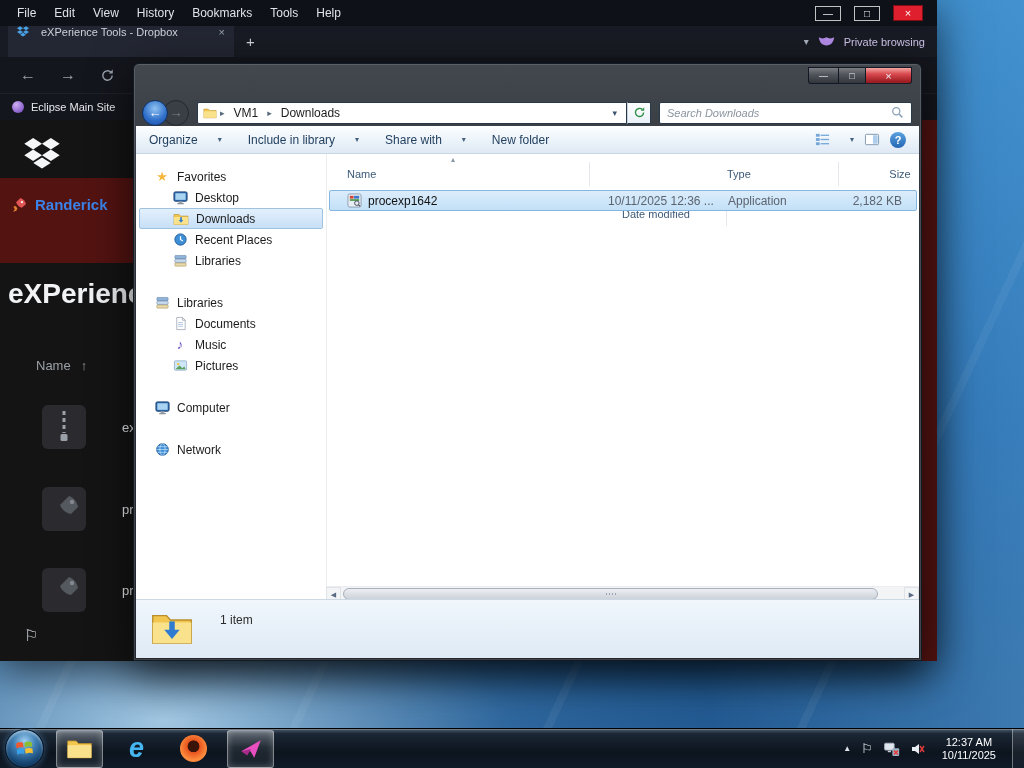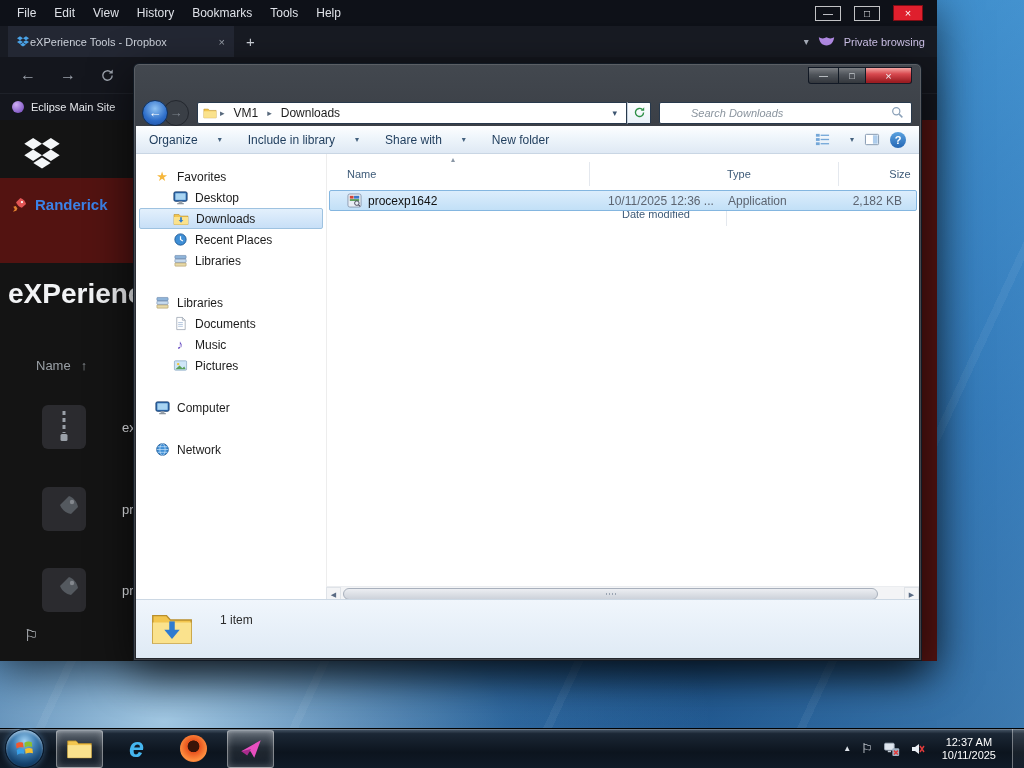--- a/index.html
+++ b/index.html
@@ -18,21 +18,21 @@
 
   
   .bw { position:absolute; left:0; top:0; width:937px; height:661px; background:#141416;
         box-shadow:0 10px 40px rgba(0,0,0,.6); }
   .bw-menubar { height:26px; background:#0e1118; display:flex; align-items:center; padding:0 8px; }
   .bw-menu { color:#dfe2e8; font-size:12px; padding:3px 9px; white-space:nowrap; }
   .bw-controls { margin-left:auto; display:flex; gap:13px; align-items:center; margin-right:6px; }
   .bw-min,.bw-max { color:#eceef2; font-size:10px; width:26px; height:15px; line-height:13px; text-align:center; border:1px solid rgba(255,255,255,.75); }
   .bw-close { background:#df1f2d; color:#fff; width:30px; height:16px; line-height:15px; text-align:center; font-size:11px; border:1px solid #7e0d14; }
   .bw-tabbar { height:31px; background:#181b23; display:flex; align-items:center; padding-left:8px; }
-  .bw-tab { width:226px; height:31px; background:#232733; display:flex; align-items:center; gap:1px; padding:0 9px; }
+  .bw-tab { width:226px; height:31px; background:#232733; display:flex; gap:12px; padding:0 9px; }
   .bw-tab-title { color:#ccd1da; font-size:11px; flex:1; white-space:nowrap; overflow:hidden; }
   .bw-tab-close { color:#9aa0aa; font-size:11px; }
   .bw-newtab { color:#cfd3da; font-size:15px; margin-left:12px; }
   .bw-tab-right { margin-left:auto; display:flex; align-items:center; gap:9px; padding-right:12px; }
   .bw-list-chevron { color:#aab0bc; font-size:10px; }
   .bw-private { color:#cfc3ea; font-size:11px; }
   .bw-navbar { height:36px; background:#14161d; display:flex; align-items:center; gap:24px; padding-left:20px; color:#9ba1ab; font-size:16px; }
   .bw-bookmarks { height:27px; background:#14161d; border-top:1px solid #1e2129; display:flex; align-items:center; gap:7px; padding-left:12px; }
   .bm-dot { width:12px; height:12px; border-radius:50%; background:radial-gradient(circle at 35% 30%, #cfaef4, #6a3fb8); }
   .bm-label { color:#e6e8ec; font-size:11px; }
@@ -64,21 +64,21 @@
   .xw-addr { position:absolute; left:8px; top:36px; right:9px; height:25px; display:flex; align-items:center; }
   .nav-back { width:26px; height:26px; border-radius:50%; background:radial-gradient(circle at 50% 32%,#8fc2f2,#2f6fca 58%,#1c4a9e); border:1px solid #10315e; color:#fff; display:flex; align-items:center; justify-content:center; font-size:13px; z-index:2; }
   .nav-fwd { width:26px; height:26px; border-radius:50%; background:#3a3f46; border:1px solid #23272e; color:#7d838c; margin-left:-5px; display:flex; align-items:center; justify-content:center; font-size:13px; }
   .addr-bar { margin-left:8px; width:430px; height:22px; background:#fff; border:1px solid #28394c; border-radius:2px 0 0 2px; display:flex; align-items:center; padding:0 5px; gap:3px; }
   .crumb { font-size:12px; color:#1d1d1d; padding:0 6px; white-space:nowrap; }
   .crumb-sep { color:#57687c; font-size:9px; }
   .addr-spacer { flex:1; }
   .addr-dd { color:#3c5470; font-size:9px; padding:0 4px; }
   .addr-refresh { width:24px; height:22px; background:linear-gradient(#fff,#e9f1f8); border:1px solid #28394c; border-left:1px solid #c6d2de; display:flex; align-items:center; justify-content:center; border-radius:0 2px 2px 0; }
   .search-box { margin-left:8px; flex:1; height:22px; background:#fff; border:1px solid #28394c; border-radius:2px; display:flex; align-items:center; padding:0 7px; }
-  .search-input { flex:1; border:none; outline:none; font-style:italic; font-size:11px; color:#7c8792; background:transparent; font-family:inherit;margin-left:24px; }
+  .search-input { flex:1; border:none; outline:none; font-style:italic; font-size:11px; color:#7c8792; background:transparent; font-family:inherit; }
   .search-input::placeholder { font-style:italic; color:#8a949e; }
   .xw-body { position:absolute; left:2px; right:2px; top:62px; bottom:2px; background:#fff; overflow:hidden; }
   .xw-toolbar { height:28px; background:linear-gradient(#fdfeff,#eef5fb 45%,#dfe9f4); border-bottom:1px solid #c9d6e4; display:flex; align-items:center; padding:0 13px; font-size:12px; color:#1e3c5c; }
   .tb-item { display:flex; align-items:center; gap:20px; margin-right:26px; white-space:nowrap; }
   .tb-dd { font-size:8px; color:#44617e; }
   .tb-right { margin-left:auto; display:flex; align-items:center; gap:10px; }
   .ico-help { width:16px; height:16px; border-radius:50%; background:linear-gradient(#5aa2e0,#2567b4); color:#fff; font-size:11px; font-weight:bold; display:flex; align-items:center; justify-content:center; }
   .xw-main { position:absolute; top:28px; left:0; right:0; height:432px; display:flex; background:#fff; }
   .nav-pane { width:190px; padding-top:12px; overflow:hidden; }
   .nav-row { height:21px; display:flex; align-items:center; gap:7px; padding-left:18px; font-size:12px; color:#1c1c1c; white-space:nowrap; }

